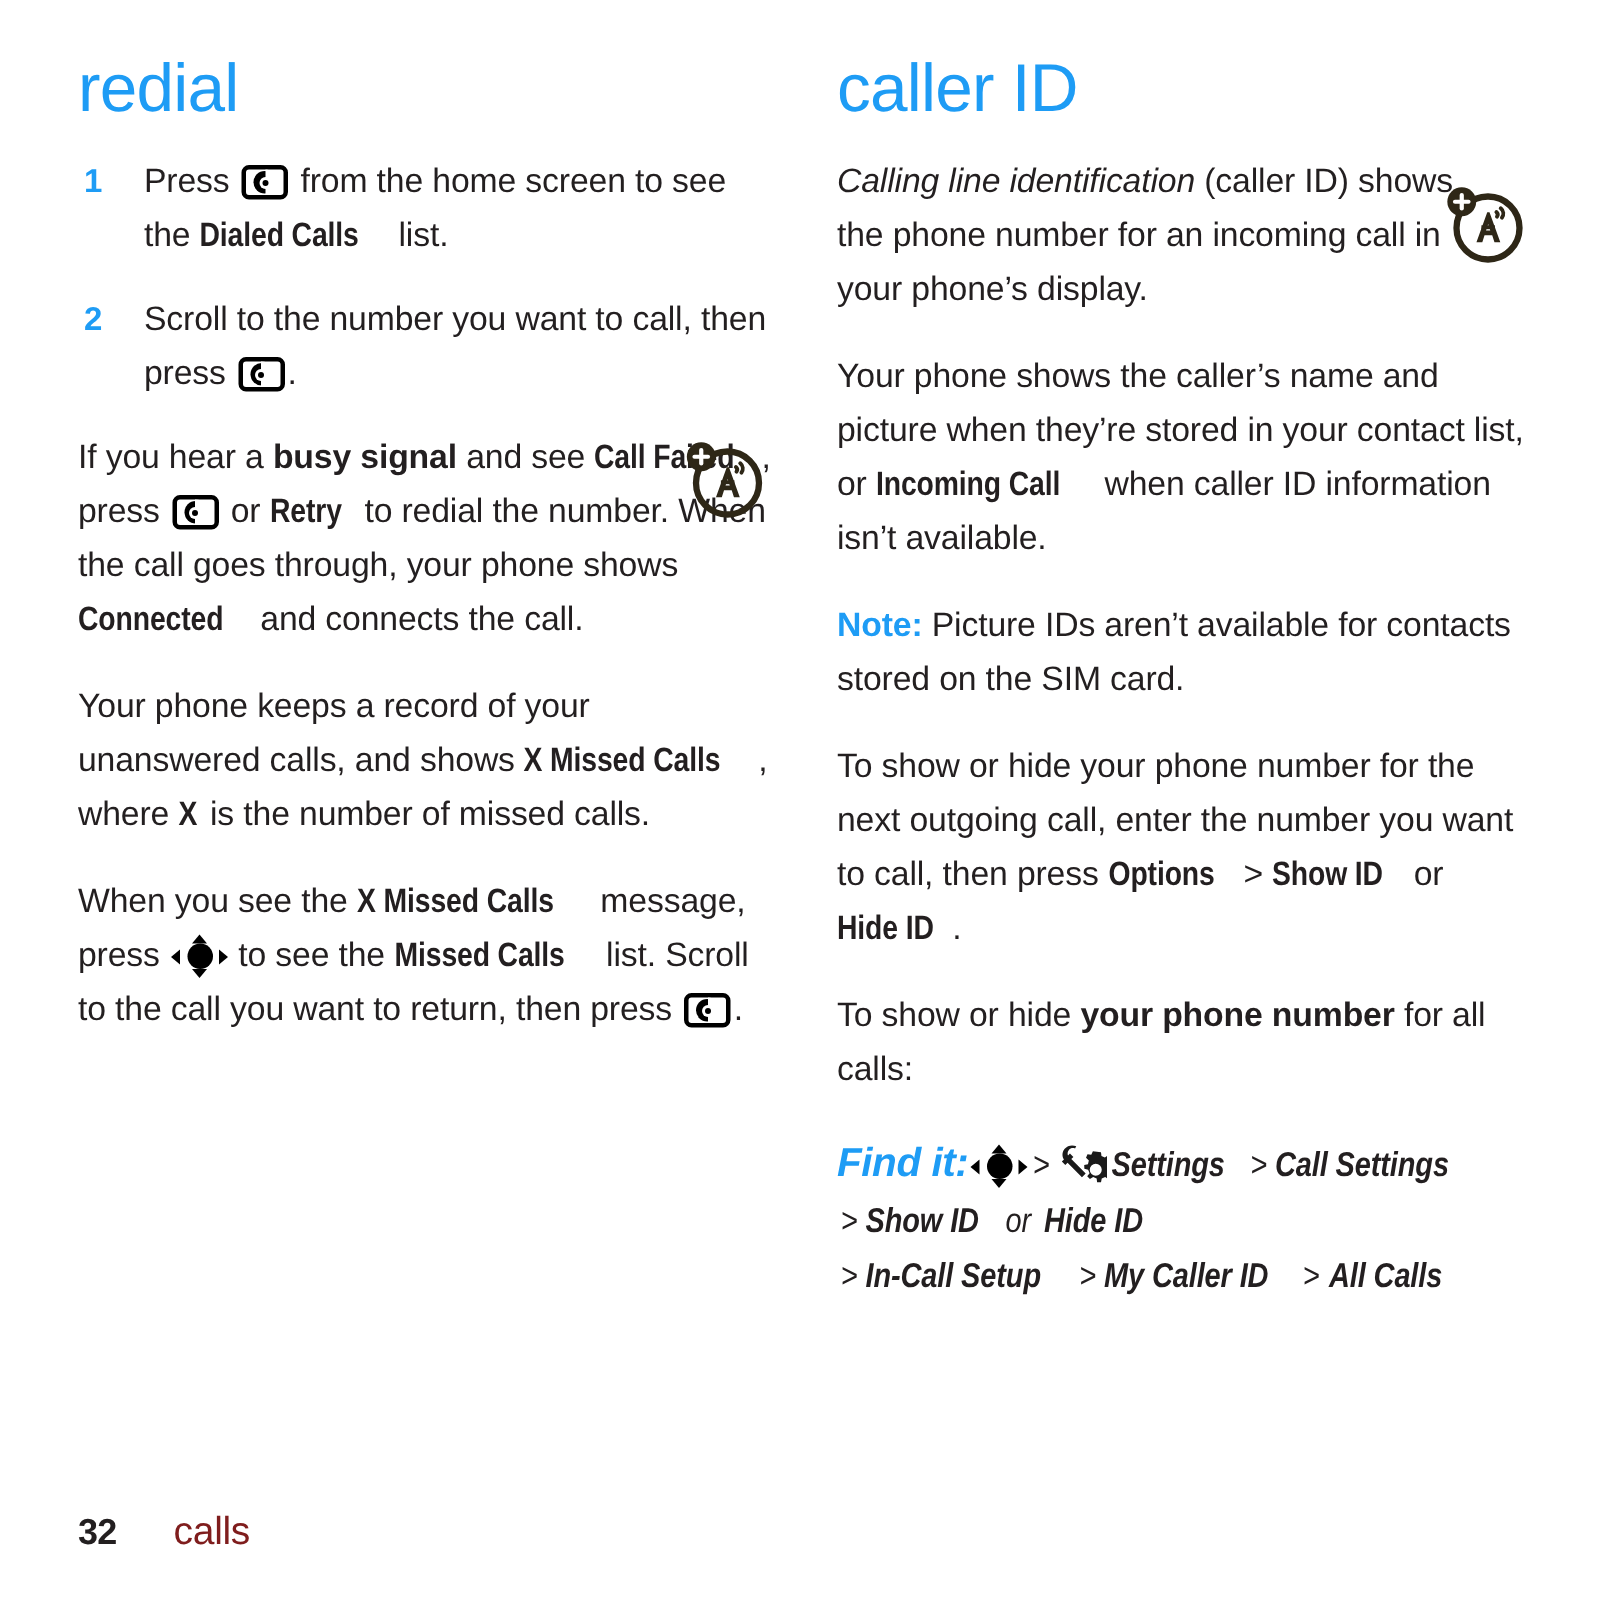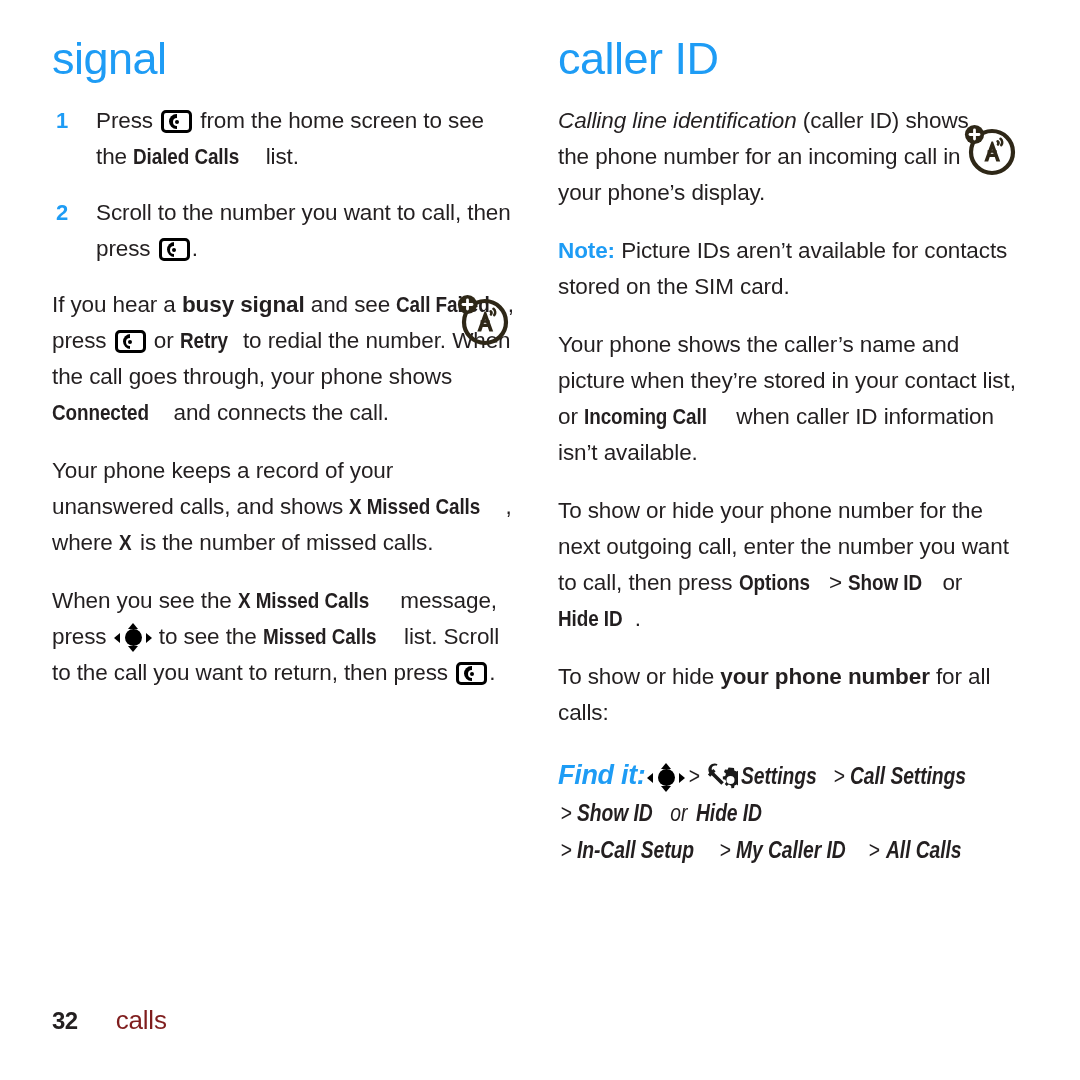--- a/index.html
+++ b/index.html
@@ -238,21 +238,21 @@
     letter-spacing: -0.2px;
   }
 </style>
 </head>
 <body>
 
 <div class="page">
 
   <div class="col col-left">
 
-    <h1 class="section-title">signal</h1>
+    <h1 class="section-title">redial</h1>
 
     <div class="step">
       <span class="num">1</span>
       <span>Press</span>
       <span class="key-send"><span class="ring"></span></span>
       <span>from the home screen to see the</span>
       <span class="ui">Dialed Calls</span>
       <span>list.</span>
     </div>
 
@@ -270,23 +270,23 @@
     <p class="body"><span>When you see the </span><span class="ui">X Missed Calls</span><span> message, press </span><span class="nav-key"><span class="nk-c"></span><i class="nk-up"></i><i class="nk-dn"></i><i class="nk-lf"></i><i class="nk-rt"></i></span><span> to see the </span><span class="ui">Missed Calls</span><span> list. Scroll to the call you want to return, then press </span><span class="key-send"><span class="ring"></span></span><span>.</span></p>
 
   </div>
 
   <div class="col col-right">
 
     <h1 class="section-title">caller ID</h1>
 
     <p class="body" style="width:418px;"><span class="ital">Calling line identification</span><span> (caller ID) shows the phone number for an incoming call in your phone’s display.</span></p>
 
+    <p class="body"><span>Your phone shows the caller’s name and picture when they’re stored in your contact list, or </span><span class="ui">Incoming Call</span><span> when caller ID information isn’t available.</span></p>
+
     <p class="body"><span class="kw">Note:</span><span> Picture IDs aren’t available for contacts stored on the SIM card.</span></p>
-
-    <p class="body"><span>Your phone shows the caller’s name and picture when they’re stored in your contact list, or </span><span class="ui">Incoming Call</span><span> when caller ID information isn’t available.</span></p>
 
 
     <p class="body"><span>To show or hide your phone number for the next outgoing call, enter the number you want to call, then press </span><span class="ui">Options</span><span> &gt; </span><span class="ui">Show ID</span><span> or </span><span class="ui">Hide ID</span><span>.</span></p>
 
     <p class="body" style="margin-bottom:8px;"><span>To show or hide </span><span class="strong">your phone number</span><span> for all calls:</span></p>
 
     <div class="finditblock">
 
       <div class="findit-line"><span class="findit-label">Find it:</span><span class="nav-key"><span class="nk-c"></span><i class="nk-up"></i><i class="nk-dn"></i><i class="nk-lf"></i><i class="nk-rt"></i></span><span class="ui gt">&gt;</span><span class="gear-wrench"><svg viewBox="0 0 32 30" width="32" height="30" aria-hidden="true">
               <g fill="#1a1a1a">

